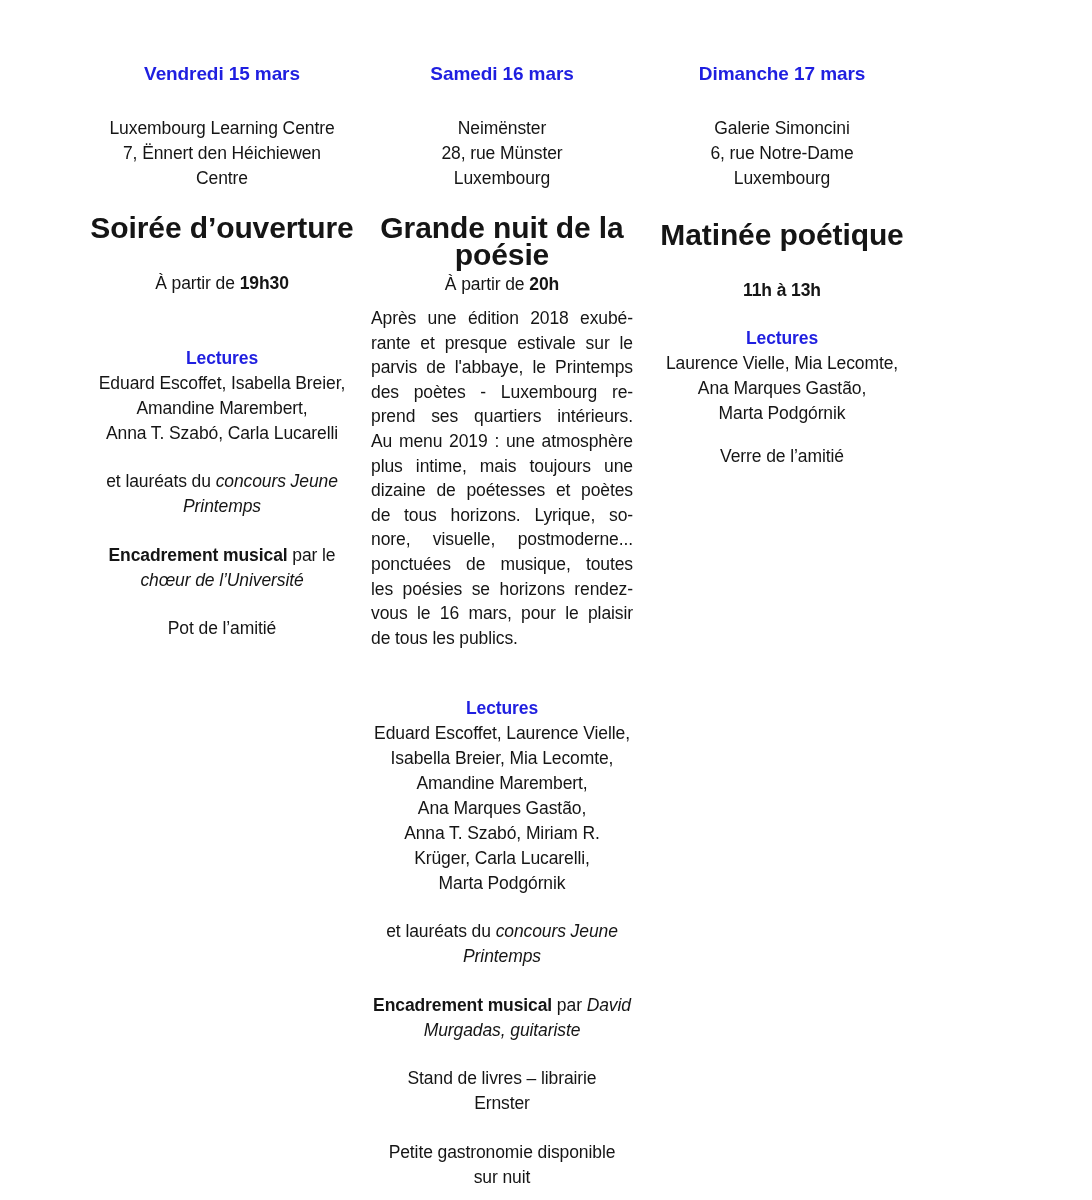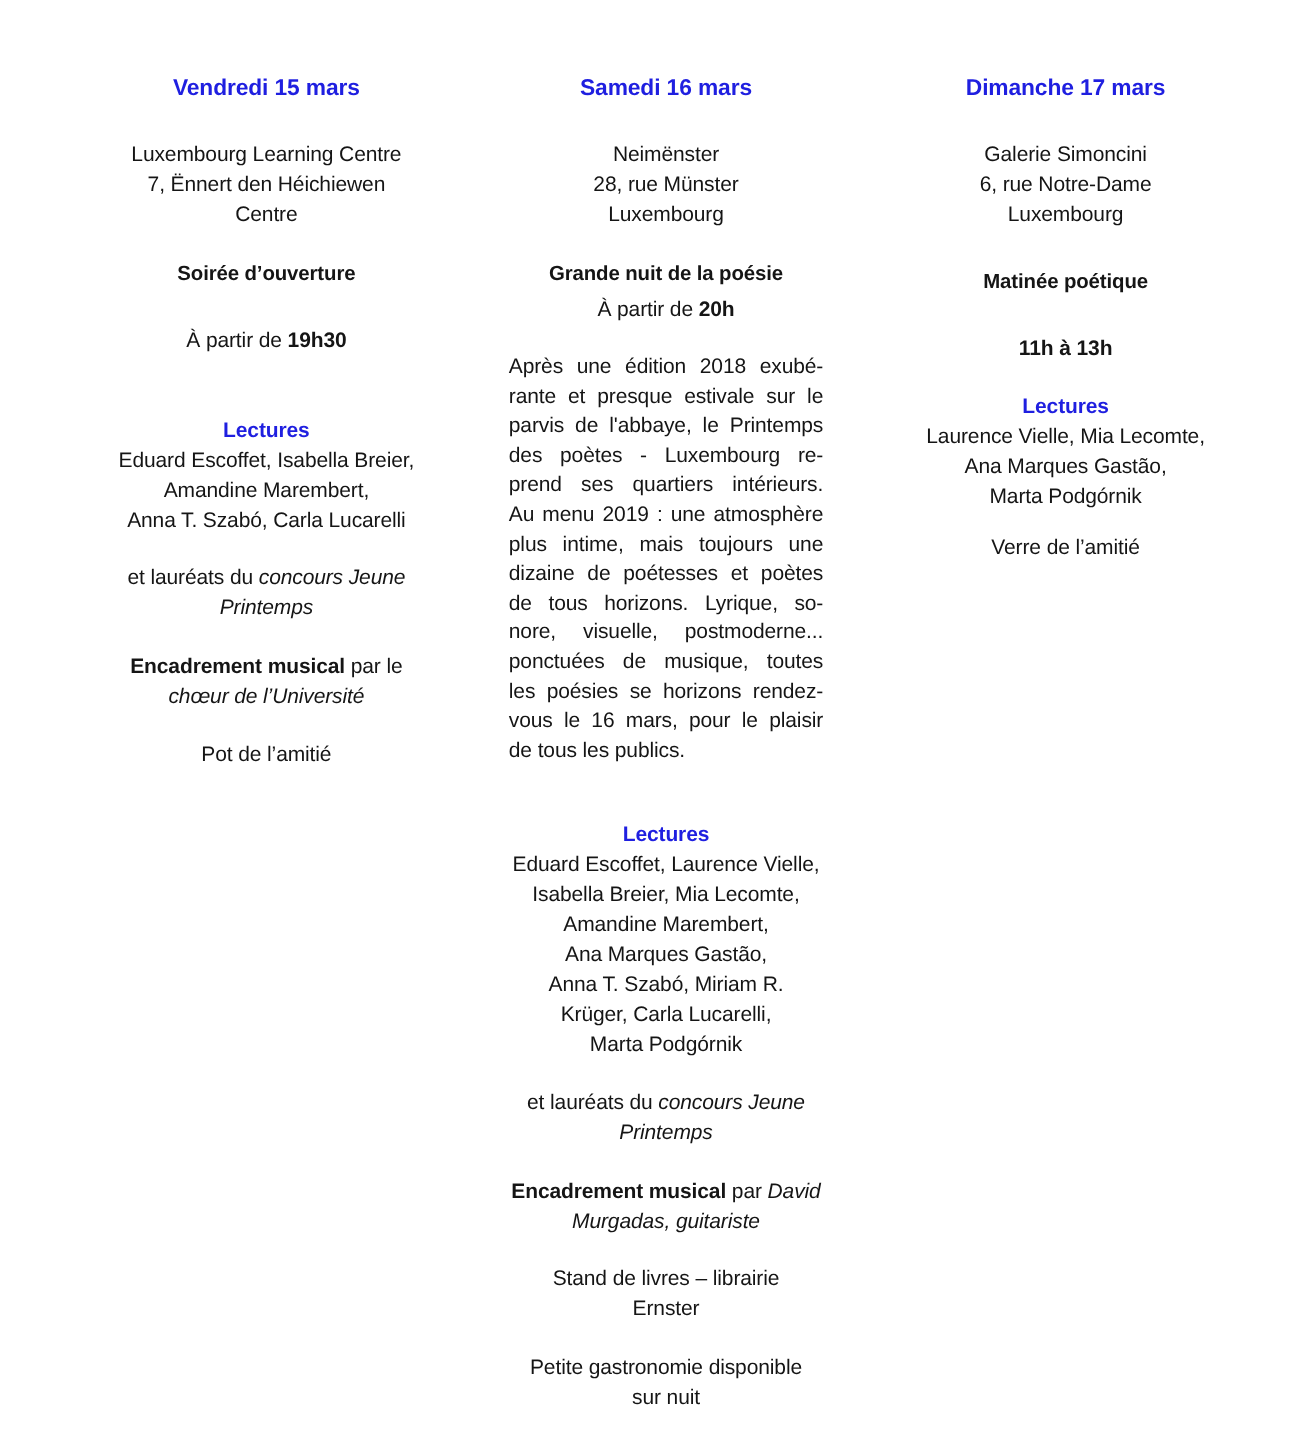--- a/index.html
+++ b/index.html
@@ -15,51 +15,50 @@
     overflow:hidden;
     font-family:"Liberation Sans","DejaVu Sans",sans-serif;
     color:var(--ink);
   }
   .page{
     box-sizing:border-box;
     width:1015px;
     height:1200px;
     padding:63px 17px 0 82px;
     display:flex;
-    gap:53px;
     background:#ffffff;
   }
   .col{
     width:280px;
     flex:0 0 280px;
     text-align:center;
     font-size:17.5px;
     line-height:25px;
     letter-spacing:-0.1px;
   }
   .date{
     font-size:19px;
     line-height:22px;
     font-weight:700;
     color:var(--blue);
   }
   .venue{ margin-top:31px; }
   .title{
     margin-top:23px;
-    font-size:17px;
+    font-size:30px;
     line-height:27px;
     font-weight:700;
   }
   .col-sunday .title{ margin-top:30px; }
   .time{ margin-top:30px; }
   .col-saturday .time{ margin-top:4px; }
   .time b, .time-range{ font-weight:700; }
   .time-range{ margin-top:30px; }
   .desc{
-    margin:23px auto 0;
+    margin:9px auto 0;
     width:262px;
     line-height:24.6px;
   }
   .desc div{
     text-align:justify;
     text-align-last:justify;
   }
   .desc div:last-child{ text-align-last:left; }
   .lectures{ margin-top:50px; }
   .col-saturday .lectures{ margin-top:46px; }

